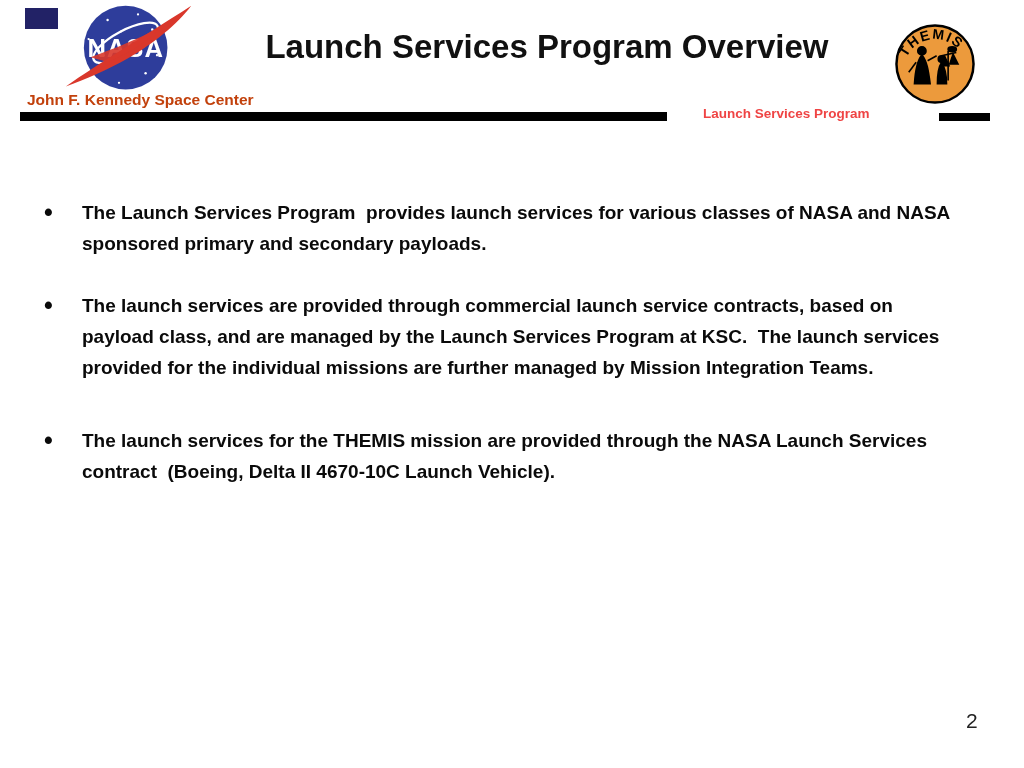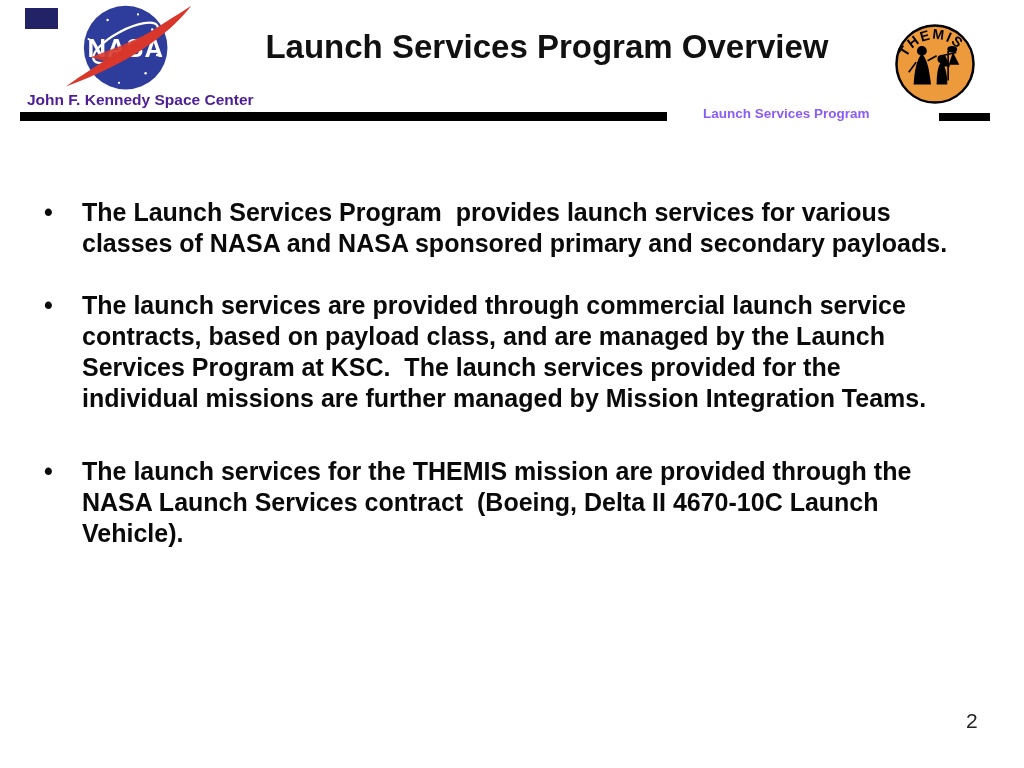--- a/index.html
+++ b/index.html
@@ -19,49 +19,49 @@
   }
   .nasa-logo{position:absolute;left:62px;top:2px;width:133px;height:97px;}
   .slide-title{
     position:absolute;left:70px;right:0;top:28px;
     text-align:center;
     font-size:33px;font-weight:bold;color:#111;
     letter-spacing:0px;white-space:nowrap;
   }
   .center-name{
     position:absolute;left:27px;top:91px;
-    font-size:15.5px;font-weight:bold;color:#4c1d95;white-space:nowrap;
+    font-size:15.5px;font-weight:bold;color:#c2410c;white-space:nowrap;
   }
   .themis-logo{position:absolute;left:893px;top:23px;width:84px;height:82px;}
   .bar-main{
     position:absolute;left:20px;top:112px;width:647px;height:9px;
     background:#000;
   }
   .program-label{
     position:absolute;left:703px;top:106px;
-    font-size:13.5px;font-weight:bold;color:#8b5cf6;white-space:nowrap;
+    font-size:13.5px;font-weight:bold;color:#ef4444;white-space:nowrap;
   }
   .bar-right{
     position:absolute;left:939px;top:113px;width:51px;height:8px;
     background:#000;
   }
   
   .bullet-list{
     position:absolute;left:44px;top:197px;width:908px;
   }
   .bullet-item{display:flex;align-items:flex-start;}
   .bullet-item.b1{margin-bottom:31px;}
   .bullet-item.b2{margin-bottom:42px;}
   .bullet-marker{
     flex:0 0 38px;
     font-size:25px;font-weight:bold;line-height:31px;color:#0a0a0a;
   }
   .bullet-text{
     margin:0;flex:1 1 auto;
-    font-size:25px;font-weight:bold;line-height:31px;color:#0a0a0a;
+    font-size:19px;font-weight:bold;line-height:31px;color:#0a0a0a;
     white-space:pre-wrap;
   }
   
   .page-number{
     position:absolute;left:966px;top:709px;width:40px;
     font-size:21px;font-weight:normal;color:#222;
   }
 </style>
 </head>
 <body>

